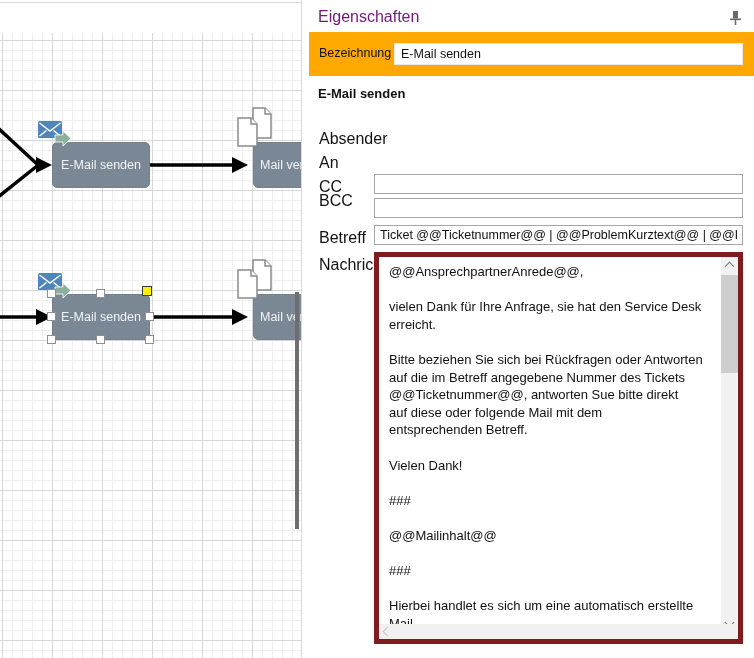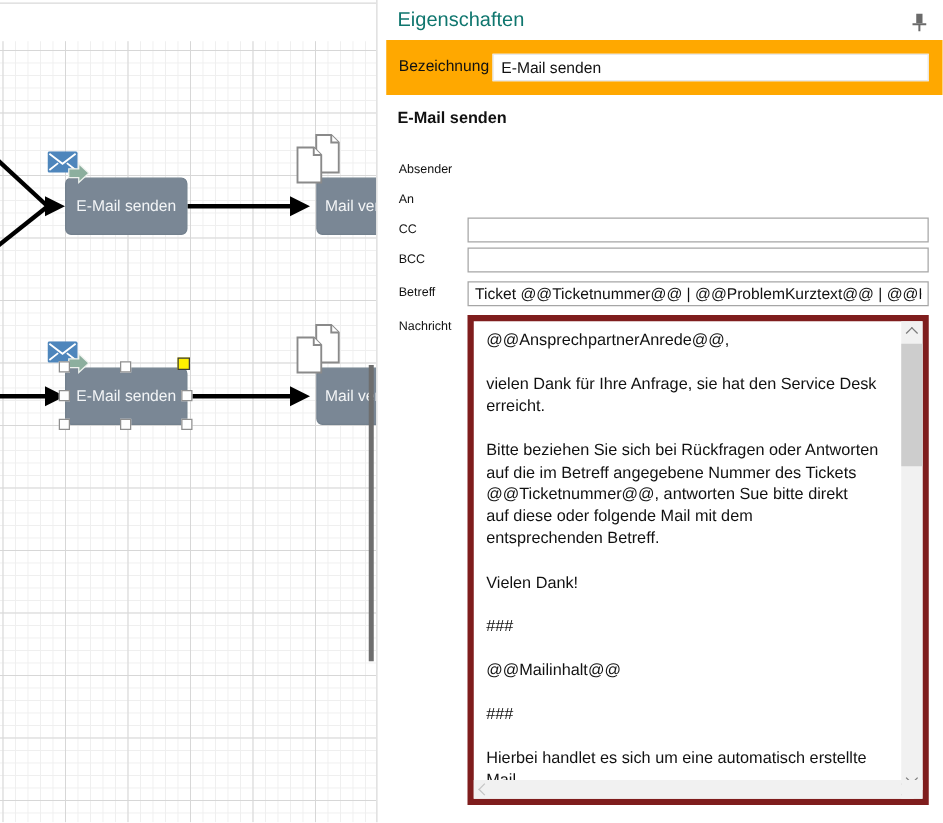--- a/index.html
+++ b/index.html
@@ -33,34 +33,34 @@
   .handle { position:absolute; width:9px; height:9px; background:#fff;
             border:1px solid #8f8f8f; }
   .handle.yellow { width:10px; height:10px; background:#FFF000; border:1px solid #3a3a3a; }
 
   #diag-scroll-thumb { position:absolute; left:295px; top:292px; width:4px; height:237px;
             background:#6E6E6E; }
 
   
   #panel { position:absolute; left:301px; top:0; width:453px; height:658px;
            background:#fff; border-left:1px solid #d9d9d9; }
-  #panel .title { position:absolute; left:16px; top:8px; font-size:16px; color:#0f766e; }
+  #panel .title { position:absolute; left:16px; top:8px; font-size:16px; color:#701a75; }
   #panel .pin { position:absolute; right:12px; top:10px; width:13px; height:16px; cursor:pointer; }
 
   #orange-bar { position:absolute; left:7px; top:32px; width:446px; height:44px;
            background:#FFA800;padding-left:31px; }
   #orange-bar .lbl { position:absolute; left:10px; top:14px; font-size:12.5px; color:#111; }
   #orange-bar input { position:absolute; left:85px; top:11px; width:349px; height:22px;
            border:1px solid #e8e8e8; font-size:12.5px; padding:0 6px;
            font-family:"Liberation Sans", sans-serif; color:#111; }
 
   .section-header { position:absolute; left:16px; top:86px; font-size:13px;
            font-weight:bold; color:#111; }
 
-  .frm-label { position:absolute; left:17px; font-size:10px; color:#111; }
+  .frm-label { position:absolute; left:17px; font-size:16px; color:#111; }
   .frm-input { position:absolute; left:72px; width:369px; height:20px;
            border:1px solid #a6a6a6; font-size:12.5px; padding:0 5px; color:#111;
            font-family:"Liberation Sans", sans-serif; white-space:nowrap; overflow:hidden; }
 
   #msg-box { position:absolute; left:72px; top:252px; width:369px; height:392px;
            border:5px solid #7f1d1d; background:#fff; }
   #msg-text { position:absolute; left:0; top:0; right:17px; bottom:15px;
            padding:6px 4px 0 10px; font-size:13px; line-height:17.6px;
            white-space:pre-wrap; overflow:hidden; color:#111; }
   .vscroll { position:absolute; right:0; top:0; width:17px; height:375px; background:#f1f1f1; }
@@ -164,21 +164,21 @@
 
     <div class="section-header">E-Mail senden</div>
 
     <span class="frm-label" style="top:130px;">Absender</span>
 
     <span class="frm-label" style="top:154px;">An</span>
 
     <span class="frm-label" style="top:178px;">CC</span>
     <input class="frm-input" style="top: 174px;" type="text" value="">
 
-    <span class="frm-label" style="top:202px;text-align:center;">BCC</span>
+    <span class="frm-label" style="top:192px;text-align:center;">BCC</span>
     <input class="frm-input" style="top: 198px;" type="text" value="">
 
     <span class="frm-label" style="top:229px;">Betreff</span>
     <input class="frm-input" style="top: 225px;" type="text" value="Ticket @@Ticketnummer@@ | @@ProblemKurztext@@ | @@Kund">
 
     <span class="frm-label" style="top:256px;text-align:center;">Nachricht</span>
 
     <div id="msg-box">
       <div id="msg-text">@@AnsprechpartnerAnrede@@,
 

